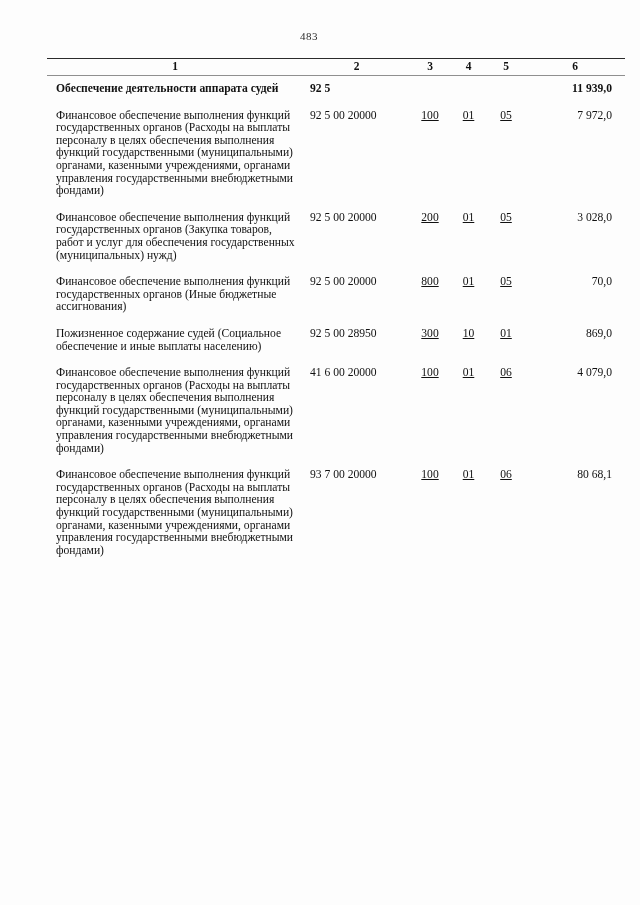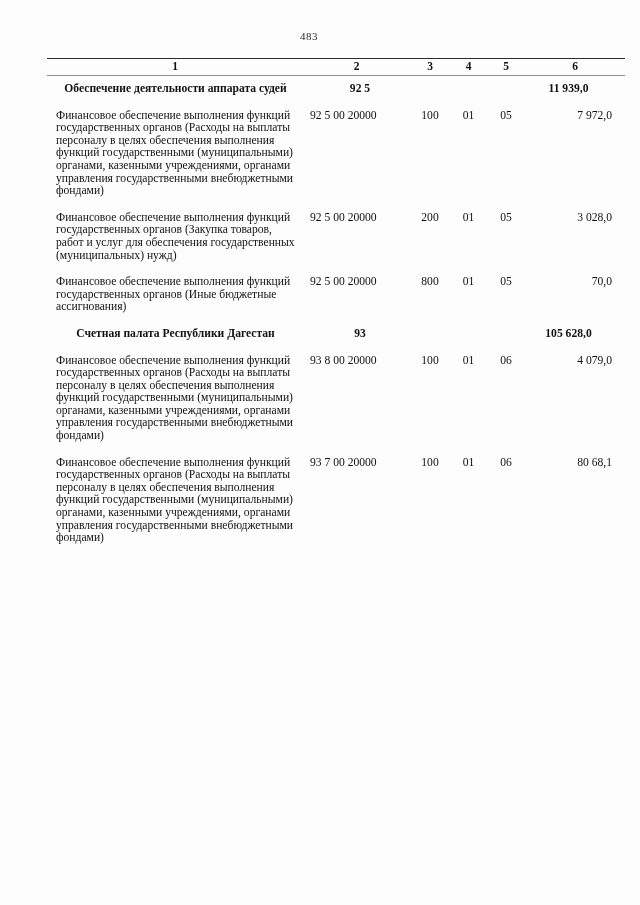--- a/index.html
+++ b/index.html
@@ -89,30 +89,30 @@
   }
   td.col-code {
     padding: 7px 0 7px 7px;
     text-align: left;
     white-space: nowrap;
     font-family: Liberation Serif, serif;
   }
   td.col-num {
     padding: 7px 0 7px 0;
     text-align: center;
+    text-decoration: underline;
   }
   td.col-sum {
     padding: 7px 13px 7px 0;
     text-align: right;
     white-space: nowrap;
   }
 
   tr.bold td {
     font-weight: 700;
-    text-align: center;
   }
   tr.bold td.col-name,
   tr.bold td.col-code,
   tr.bold td.col-sum {
     font-weight: 700;
   }
 
   
   tr.tail td {
     height: 58px;
@@ -172,31 +172,31 @@
           <td class="col-sum">3 028,0</td>
         </tr>
         <tr>
           <td class="col-name v1">Финансовое обеспечение выполнения функций государственных органов (Иные бюджетные ассигнования)</td>
           <td class="col-code v2">92 5 00 20000</td>
           <td class="col-num v3">800</td>
           <td class="col-num v4">01</td>
           <td class="col-num v5">05</td>
           <td class="col-sum">70,0</td>
         </tr>
-        <tr class="bold">
-          <td class="col-name v1">Счетная палата  Республики Дагестан</td>
-          <td class="col-code v2">93</td>
-          <td class="col-num v3"></td>
-          <td class="col-num v4"></td>
-          <td class="col-num v5"></td>
-          <td class="col-sum">105 628,0</td>
+        <tr>
+          <td class="col-name v1">Пожизненное содержание судей (Социальное обеспечение и иные выплаты населению)</td>
+          <td class="col-code v2">92 5 00 28950</td>
+          <td class="col-num v3">300</td>
+          <td class="col-num v4">10</td>
+          <td class="col-num v5">01</td>
+          <td class="col-sum">869,0</td>
         </tr>
         <tr>
           <td class="col-name v1">Финансовое обеспечение выполнения функций государственных органов (Расходы на выплаты персоналу в целях обеспечения выполнения функций государственными (муниципальными) органами, казенными учреждениями, органами управления государственными внебюджетными фондами)</td>
-          <td class="col-code v2">93 8 00 20000</td>
+          <td class="col-code v2">41 6 00 20000</td>
           <td class="col-num v3">100</td>
           <td class="col-num v4">01</td>
           <td class="col-num v5">06</td>
           <td class="col-sum">4 079,0</td>
         </tr>
         <tr>
           <td class="col-name v1">Финансовое обеспечение выполнения функций государственных органов (Расходы на выплаты персоналу в целях обеспечения выполнения функций государственными (муниципальными) органами, казенными учреждениями, органами управления государственными внебюджетными фондами)</td>
           <td class="col-code v2">93 7 00 20000</td>
           <td class="col-num v3">100</td>
           <td class="col-num v4">01</td>

